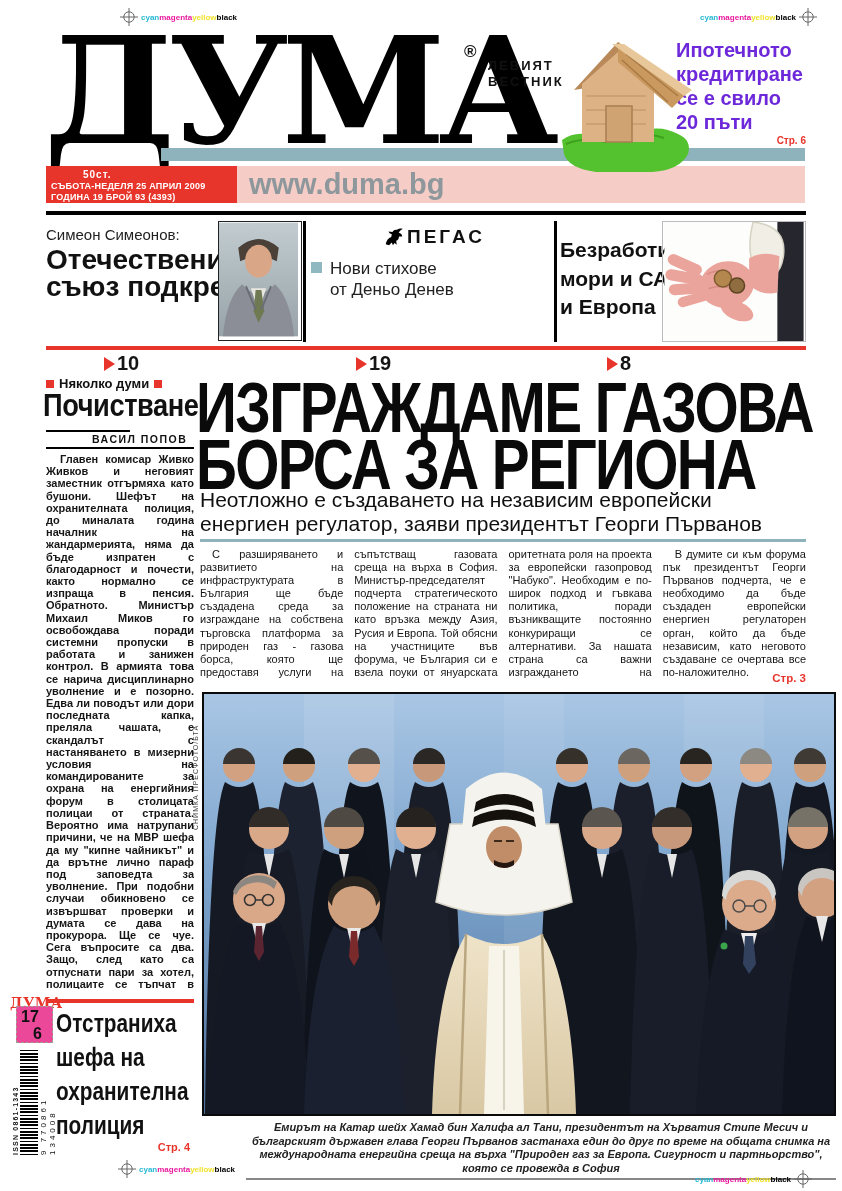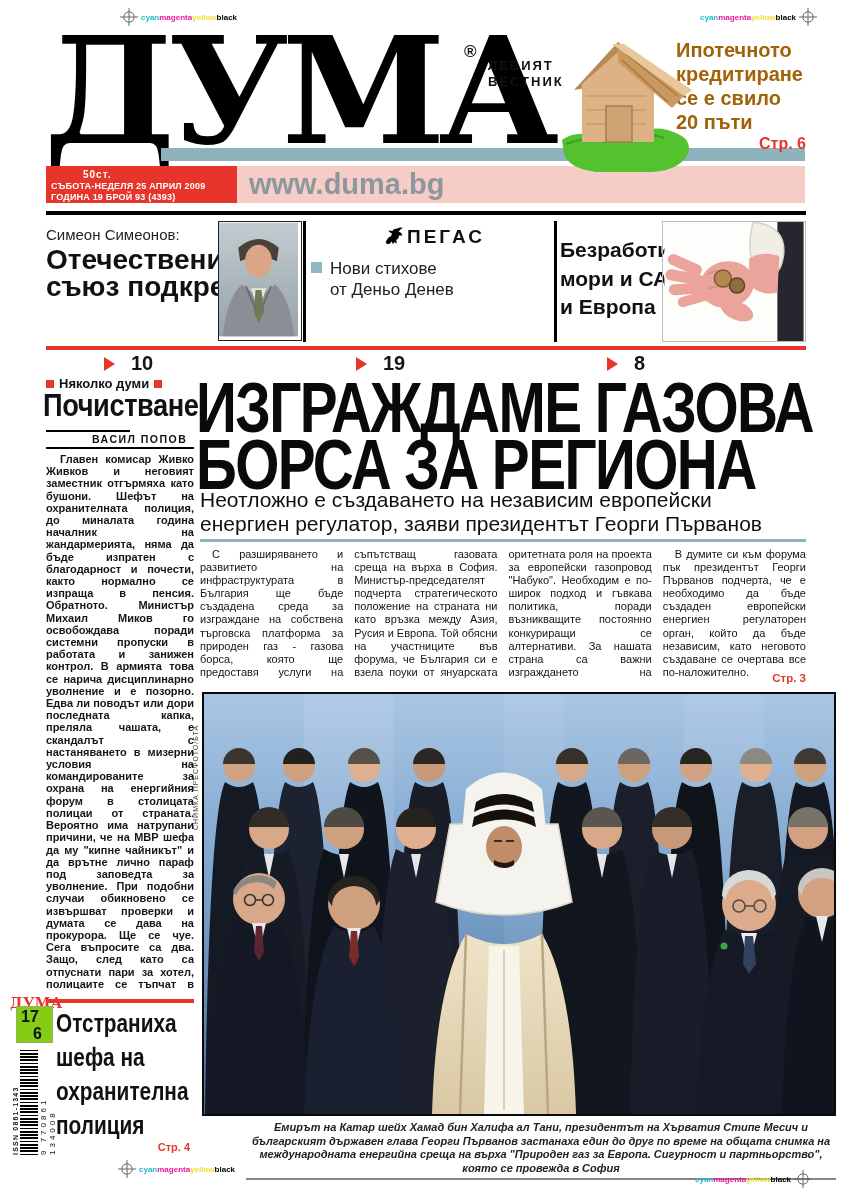--- a/index.html
+++ b/index.html
@@ -20,60 +20,60 @@
   .teal-bar{left:161px;top:148px;width:644px;height:13px;background:#8fb3bd;}
   .red-box{left:46px;top:166px;width:191px;height:37px;background:#e8352b;color:#fff;
     padding:2px 5px;box-sizing:border-box;}
   .price{font-size:10px;font-weight:bold;letter-spacing:1px;line-height:13px;margin-left:32px;}
   .red-box .small{font-size:9px;font-weight:bold;line-height:10.5px;letter-spacing:.2px;white-space:nowrap;}
   .pink-bar{left:237px;top:166px;width:568px;height:37px;background:#f6cdc6;}
   .website{position:absolute;left:12px;top:2px;font-size:29px;font-weight:bold;color:#8d979c;}
 
   
   .house{left:556px;top:24px;width:140px;height:152px;z-index:5;}
-  .mort-text{left:676px;top:38px;font-size:20px;font-weight:bold;line-height:24px;color:#a16207;}
-  .mort-ref{left:716px;top:135px;width:90px;text-align:right;color:#e8352b;font-size:16px;font-weight:bold;}
+  .mort-text{left:676px;top:38px;font-size:20px;font-weight:bold;line-height:24px;color:#6d28d9;}
+  .mort-ref{left:716px;top:135px;width:90px;text-align:right;color:#e8352b;font-size:10px;font-weight:bold;}
 
   .black-rule{left:46px;top:211px;width:760px;height:4px;background:#000;}
   .red-rule{left:46px;top:346px;width:760px;height:4px;background:#e8352b;}
 
   
   .lp-kicker{left:46px;top:226px;font-size:15px;color:#222;}
   .lp-title{left:46px;top:246px;font-size:28px;font-weight:bold;line-height:27px;}
   .portrait{left:218px;top:221px;width:82px;height:118px;border:1.5px solid #222;}
   .vline{position:absolute;top:221px;height:121px;width:2.5px;background:#000;}
-  .pegas-logo{left:383px;top:226px;display:flex;align-items:flex-start;gap:2px;
+  .pegas-logo{left:383px;top:226px;display:flex;align-items:center;gap:2px;
     font-size:19px;font-weight:bold;letter-spacing:3px;}
   .pegas-item{position:absolute;display:flex;gap:8px;font-size:17px;line-height:21px;color:#222;}
   .sq-teal{width:11px;height:11px;background:#8fb8c0;margin-top:4px;flex:none;}
   .rp-title{left:560px;top:236px;font-size:21px;font-weight:bold;line-height:28.5px;}
   .hand-photo{left:662px;top:221px;width:144px;height:121px;border:1px solid #bbb;box-sizing:border-box;}
 
   
-  .marker{position:absolute;top:352px;display:flex;align-items:center;gap:16px;}
+  .marker{position:absolute;top:352px;display:flex;align-items:center;gap:2px;}
   .tri{width:0;height:0;border-left:11px solid #e8352b;border-top:7px solid transparent;
     border-bottom:7px solid transparent;}
   .marker b{font-size:20px;letter-spacing:0;color:#151515;}
 
   
   .op-kicker{left:46px;top:376px;display:flex;align-items:center;gap:5px;font-size:13px;font-weight:bold;}
   .sq-red{width:8px;height:8px;background:#e8352b;}
   .op-title{left:43px;top:388px;font-size:31px;font-weight:bold;letter-spacing:-.5px;
     transform:scaleX(.88);transform-origin:left top;white-space:nowrap;}
   .op-rule-a{left:46px;top:430px;width:84px;height:2px;background:#000;}
   .op-author{left:46px;top:433px;font-size:10.5px;font-weight:bold;letter-spacing:1.5px;padding-left:46px;}
   .op-rule-b{left:46px;top:447px;width:148px;height:1.5px;background:#000;}
   .op-body{left:46px;top:453px;width:148px;height:536px;overflow:hidden;font-size:11px;
     font-weight:bold;line-height:12.2px;text-align:justify;text-indent:14px;color:#161616;}
 
   
   .duma-mini{left:10px;top:995px;font-family:"DejaVu Serif","Liberation Serif",serif;
     font-weight:bold;font-size:14px;color:#e8352b;letter-spacing:.5px;}
   .duma-rule{left:46px;top:999px;width:148px;height:4px;background:#e8352b;}
-  .temp-box{left:16px;top:1006px;width:37px;height:37px;background:#84cc16;
+  .temp-box{left:16px;top:1006px;width:37px;height:37px;background:#ec4899;
     border:1px dashed #a0a090;box-sizing:border-box;}
   .temp-hi{position:absolute;left:4px;top:1px;font-size:16px;font-weight:bold;}
   .temp-lo{position:absolute;left:16px;top:18px;font-size:16px;font-weight:bold;}
   .bl-line{position:absolute;left:56px;font-size:26px;font-weight:bold;white-space:nowrap;
     transform:scaleX(.8);transform-origin:left top;}
   .bl-ref{left:100px;top:1141px;width:90px;text-align:right;color:#e8352b;font-size:11px;font-weight:bold;}
   .barcode{left:12px;top:1155px;width:106px;height:40px;transform:rotate(-90deg);
     transform-origin:0 0;background:#fff;}
   .issn{font-size:7px;font-weight:bold;letter-spacing:1.2px;}
   .bars{height:18px;margin:1px 0;background:repeating-linear-gradient(90deg,

